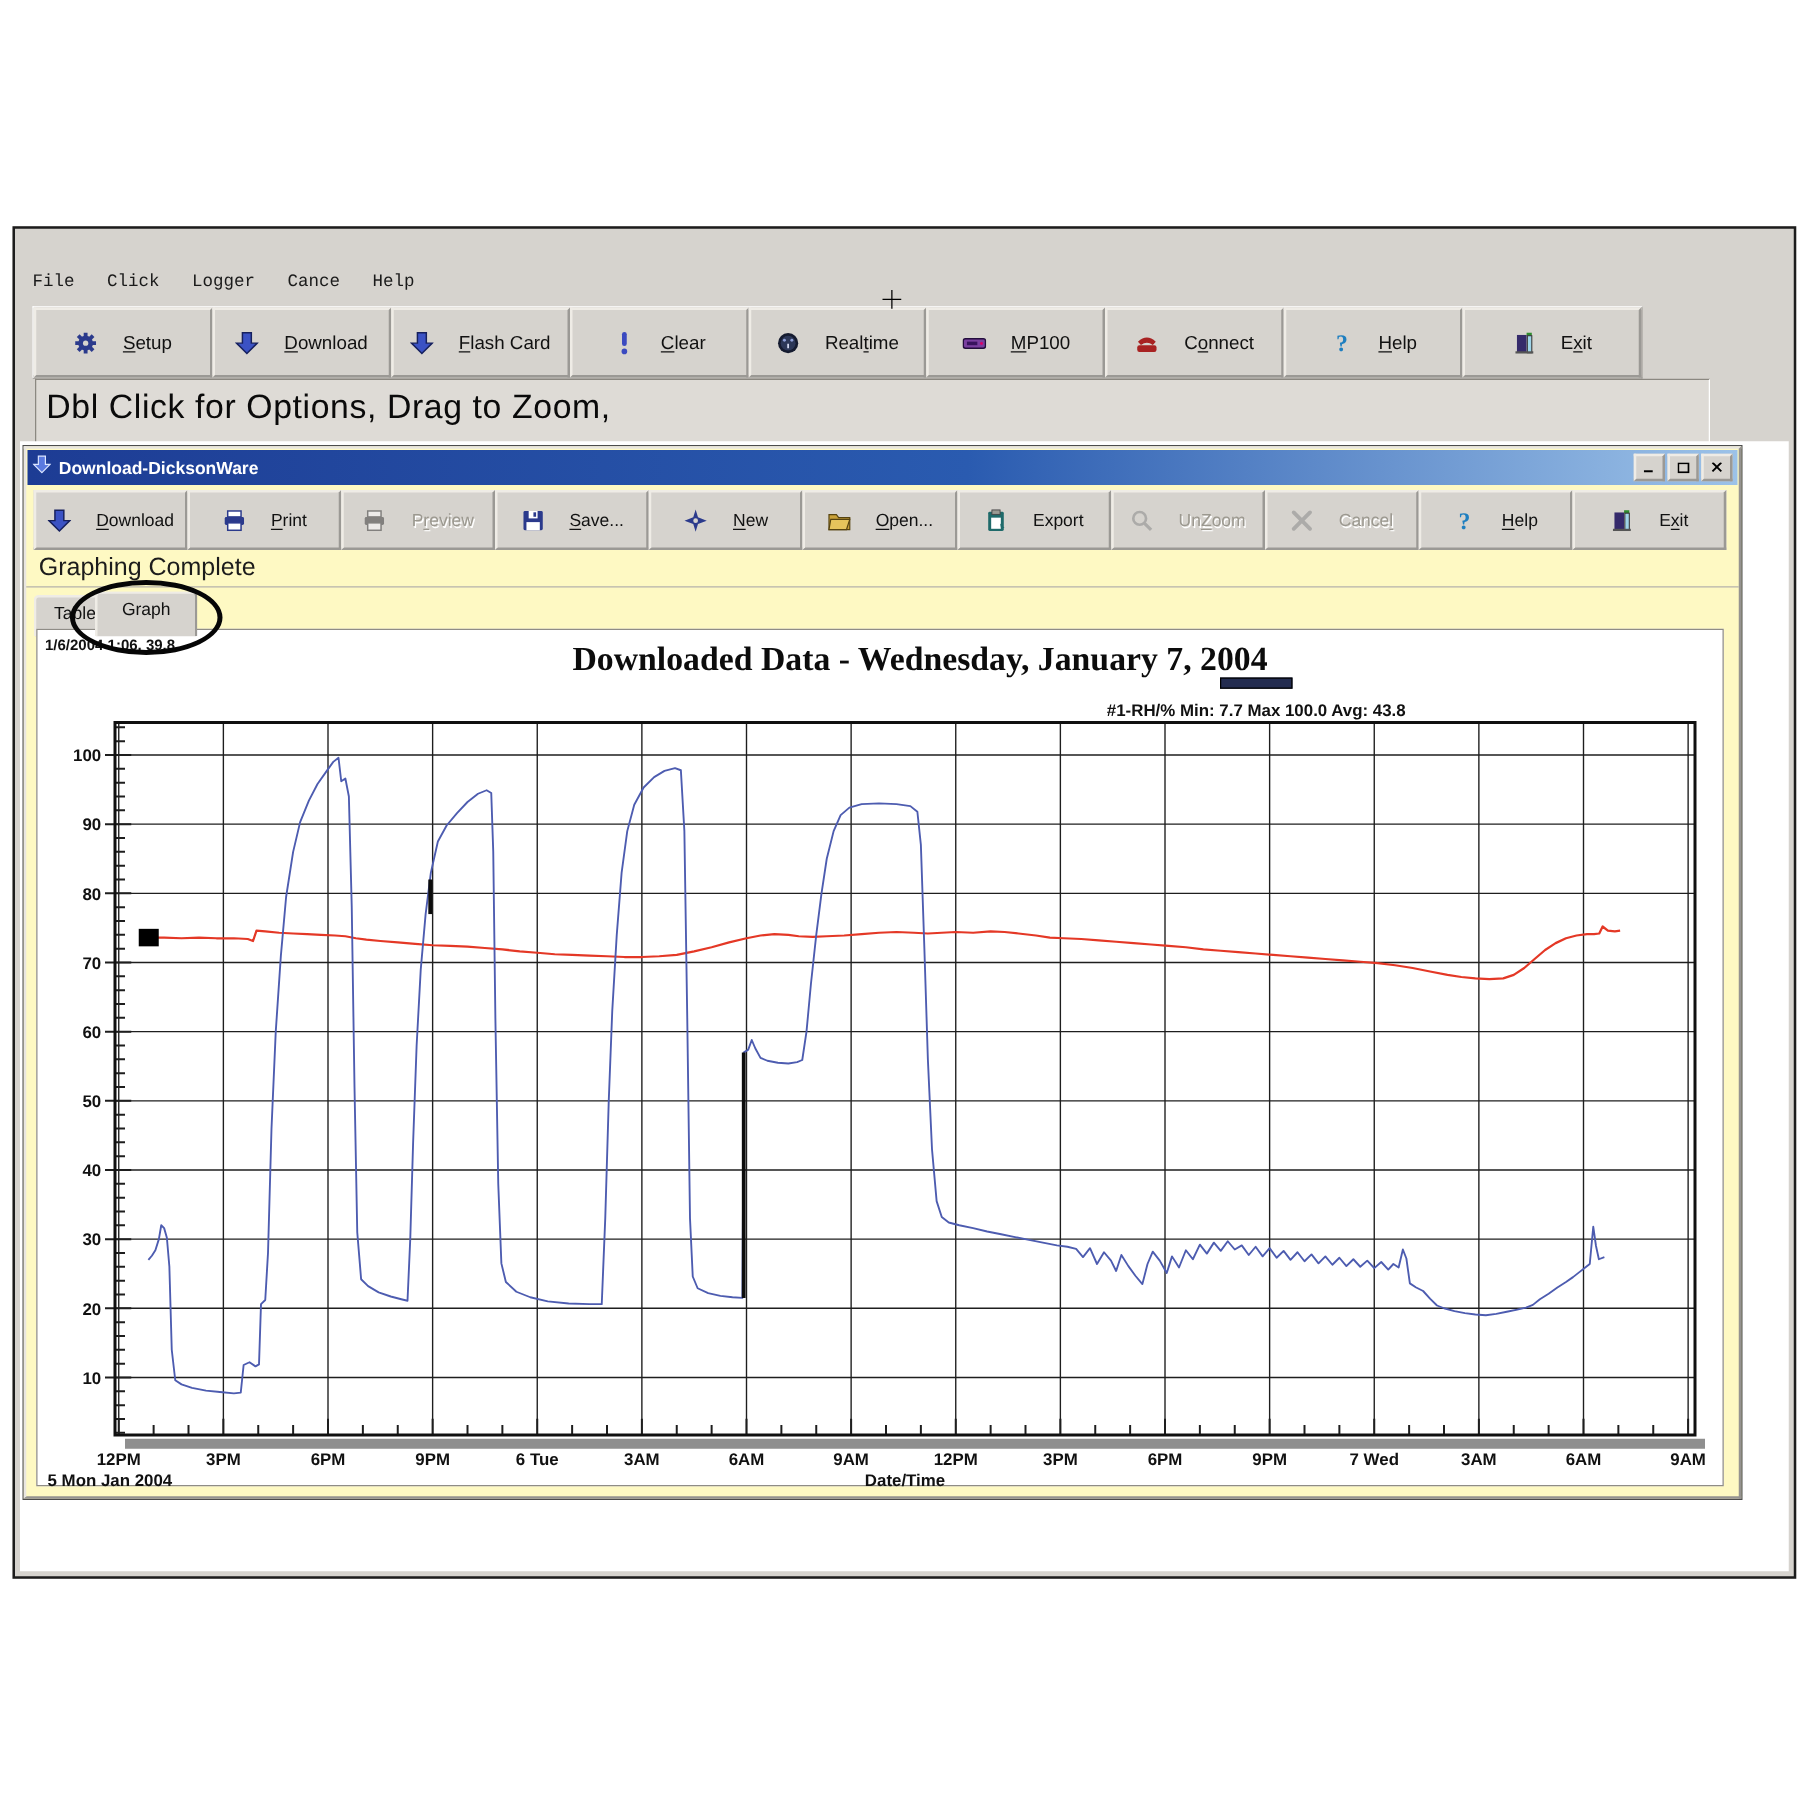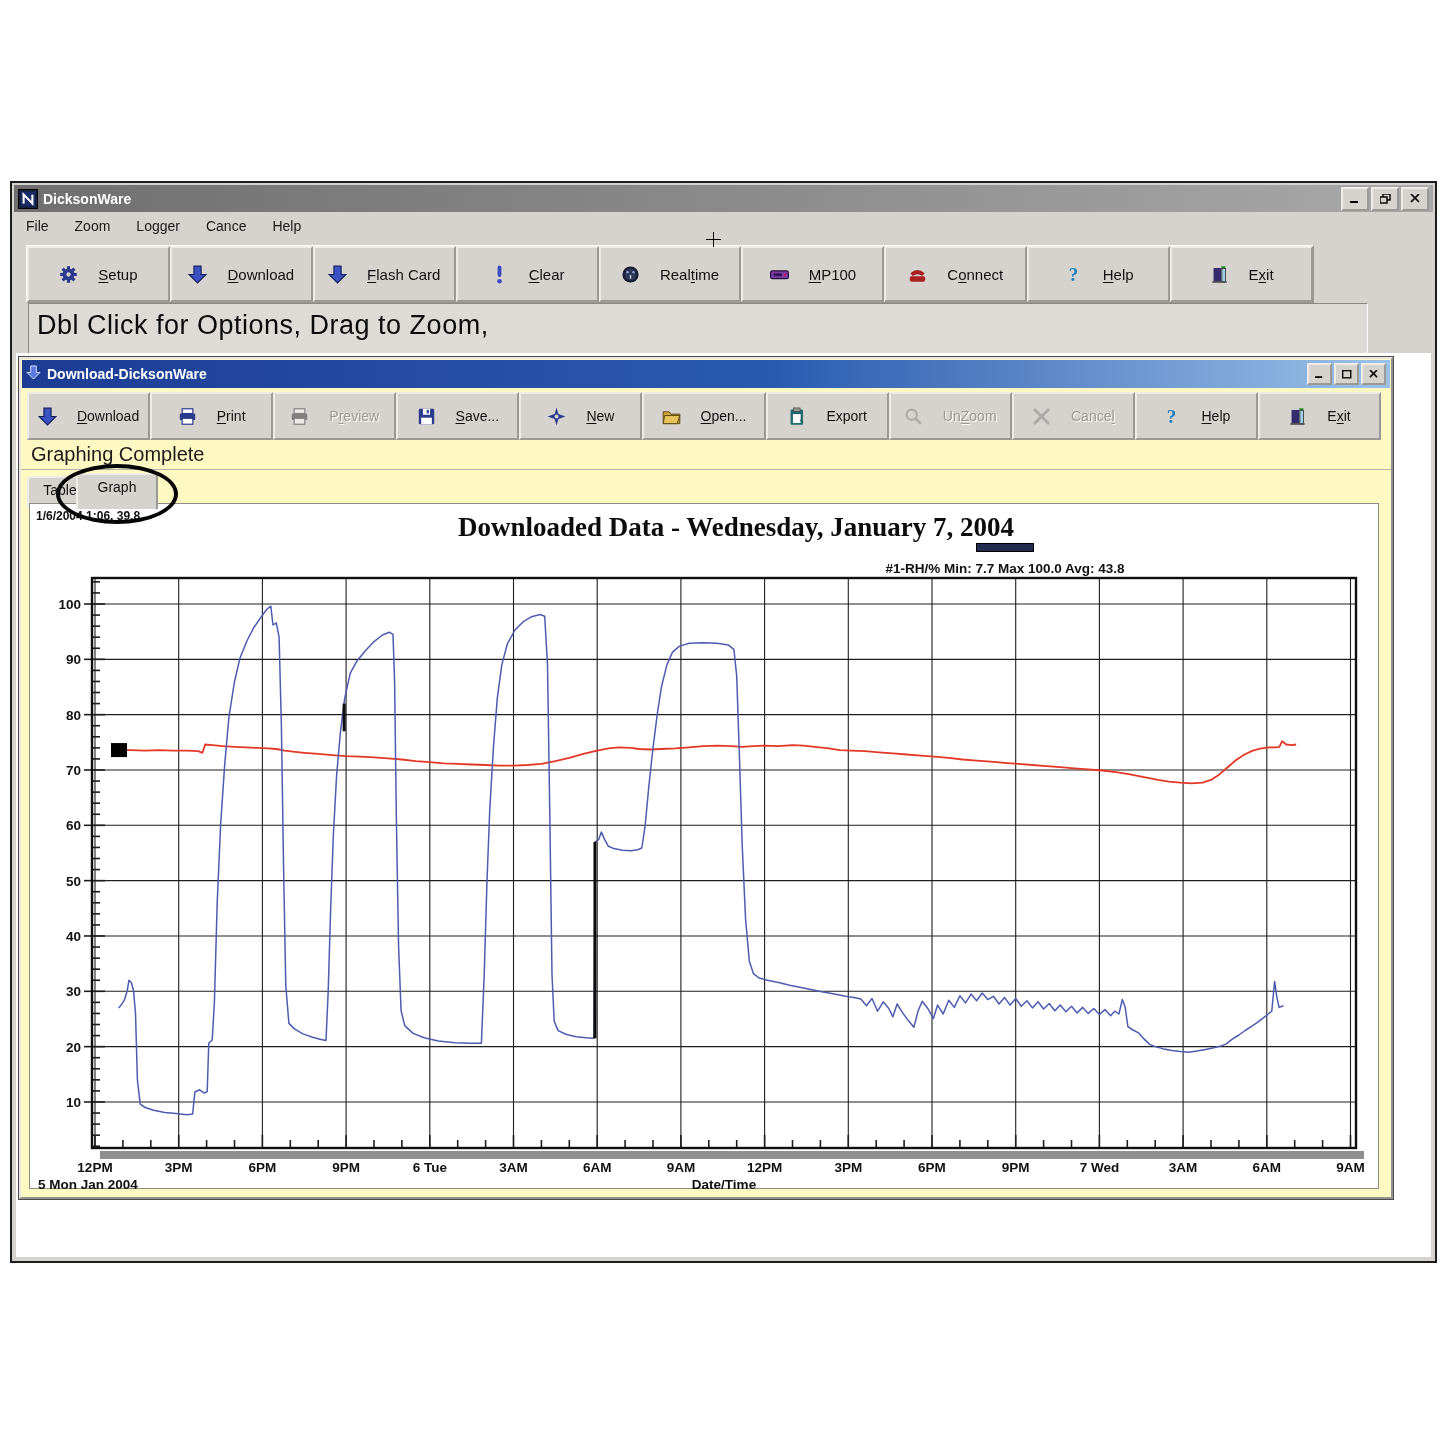--- a/index.html
+++ b/index.html
@@ -6,21 +6,21 @@
   body{width:1445px;height:1445px;position:relative;font-family:"Liberation Sans",sans-serif;overflow:hidden;}
   .abs{position:absolute;}
   
   .main-window{left:10px;top:181px;width:1423px;height:1078px;background:#d6d3ce;border:2px solid #1c1c1c;}
   .titlebar-main{left:2px;top:2px;right:2px;height:27px;background:linear-gradient(90deg,#6f6f6f,#8d8d8d 55%,#a9a9a9);display:flex;align-items:center;padding:0 4px;}
   .titlebar-main .wtitle{color:#fff;font-weight:bold;font-size:14px;margin-left:5px;}
   .appicon{width:18px;height:18px;background:#16203f;border:1px solid #000;display:flex;align-items:center;justify-content:center;}
   .winbtns{margin-left:auto;display:flex;gap:2px;}
   .winbtn{width:24px;height:20px;background:#d6d3ce;border:2px outset #efece6;display:flex;align-items:center;justify-content:center;}
   .winbtn svg{display:block;}
-  .menubar{left:4px;top:31px;right:16px;height:24px;display:flex;align-items:center;gap:26px;padding-left:10px;font-size:14px;color:#1a1a1a;}
+  .menubar{left:4px;top:31px;right:16px;height:24px;display:flex;align-items:center;gap:26px;padding-left:10px;font-size:14px;color:#1a1a1a;font-family:Liberation Mono, monospace;}
   .menu-item{cursor:default;}
   .toolbar-panel{left:14px;top:62px;width:1286px;height:56px;background:#d6d3ce;border:1px solid #9a9792;border-top-color:#fff;border-left-color:#fff;display:flex;}
   .tbtn{flex:1;display:flex;align-items:center;justify-content:center;gap:20px;background:#d6d3ce;border:2px outset #efece6;font-size:15px;color:#111;white-space:nowrap;}
   .tbtn .ticon svg{display:block;}
   .tbtn.disabled{color:#9b988f;text-shadow:1px 1px 0 #fff;}
   .tbtn.disabled .ticon{filter:grayscale(1) opacity(.55);}
   .message-panel{left:16px;top:120px;width:1330px;height:52px;background:#dedbd6;border:1px solid #8b8881;border-bottom-color:#fff;border-right-color:#fff;overflow:hidden;padding:6px 0 0 8px;font-size:27px;font-weight:400;color:#0a0a0a;letter-spacing:.5px;}
   .mdi-area{left:4px;top:170px;right:4px;bottom:4px;background:#fff;}
   
   .child-window{left:7px;top:174px;width:1370px;height:838px;background:#fef9c3;border:2px outset #e9e6e1;box-shadow:0 0 0 1px #4c4c4c;}
@@ -46,51 +46,24 @@
   
   .circle-annotation{left:56px;top:464px;width:114px;height:52px;border:4px solid #060606;border-radius:50%;z-index:50;pointer-events:none;}
   .crosshair{left:706px;top:232px;width:15px;height:15px;background:linear-gradient(#000,#000) center/1px 100% no-repeat,linear-gradient(#000,#000) center/100% 1px no-repeat;}
   u{text-underline-offset:2px;}
 </style>
 </head>
 <body>
 
 <div class="abs main-window">
 
-  <div class="abs titlebar-main">
-    <span class="appicon">
-      <svg width="14" height="14" viewBox="0 0 16 16">
-          <rect x="0" y="0" width="16" height="16" fill="#1a2b66"></rect>
-          <polyline points="3,13 3,3 13,13 13,3" stroke="#fff" stroke-width="2.4" fill="none"></polyline>
-        </svg>
-    </span>
-    <span class="wtitle">DicksonWare</span>
-    <span class="winbtns">
-      <span class="winbtn">
-          <svg width="10" height="9" viewBox="0 0 10 9">
-            <rect x="0" y="7" width="8" height="2" fill="#000"></rect>
-          </svg>
-        </span>
-      <span class="winbtn">
-          <svg width="11" height="10" viewBox="0 0 11 10">
-            <rect x="3" y="0" width="7" height="6" fill="none" stroke="#000" stroke-width="1.4"></rect>
-            <rect x="0" y="3" width="7" height="6" fill="#d6d3ce" stroke="#000" stroke-width="1.4"></rect>
-          </svg>
-        </span>
-      <span class="winbtn">
-          <svg width="10" height="9" viewBox="0 0 10 9">
-            <path d="M1 0 L9 8 M9 0 L1 8" stroke="#000" stroke-width="1.7"></path>
-          </svg>
-        </span>
-    </span>
-  </div>
 
   <div class="abs menubar">
     <span class="menu-item">File</span>
-    <span class="menu-item">Zoom</span>
+    <span class="menu-item">Click</span>
     <span class="menu-item">Logger</span>
     <span class="menu-item">Cance</span>
     <span class="menu-item">Help</span>
   </div>
 
   <div class="abs toolbar-panel">
       <div class="tbtn">
         <span class="ticon">
           <svg width="19" height="19" viewBox="0 0 16 16">
             <g stroke="#2b3a8c" stroke-width="2.6">

